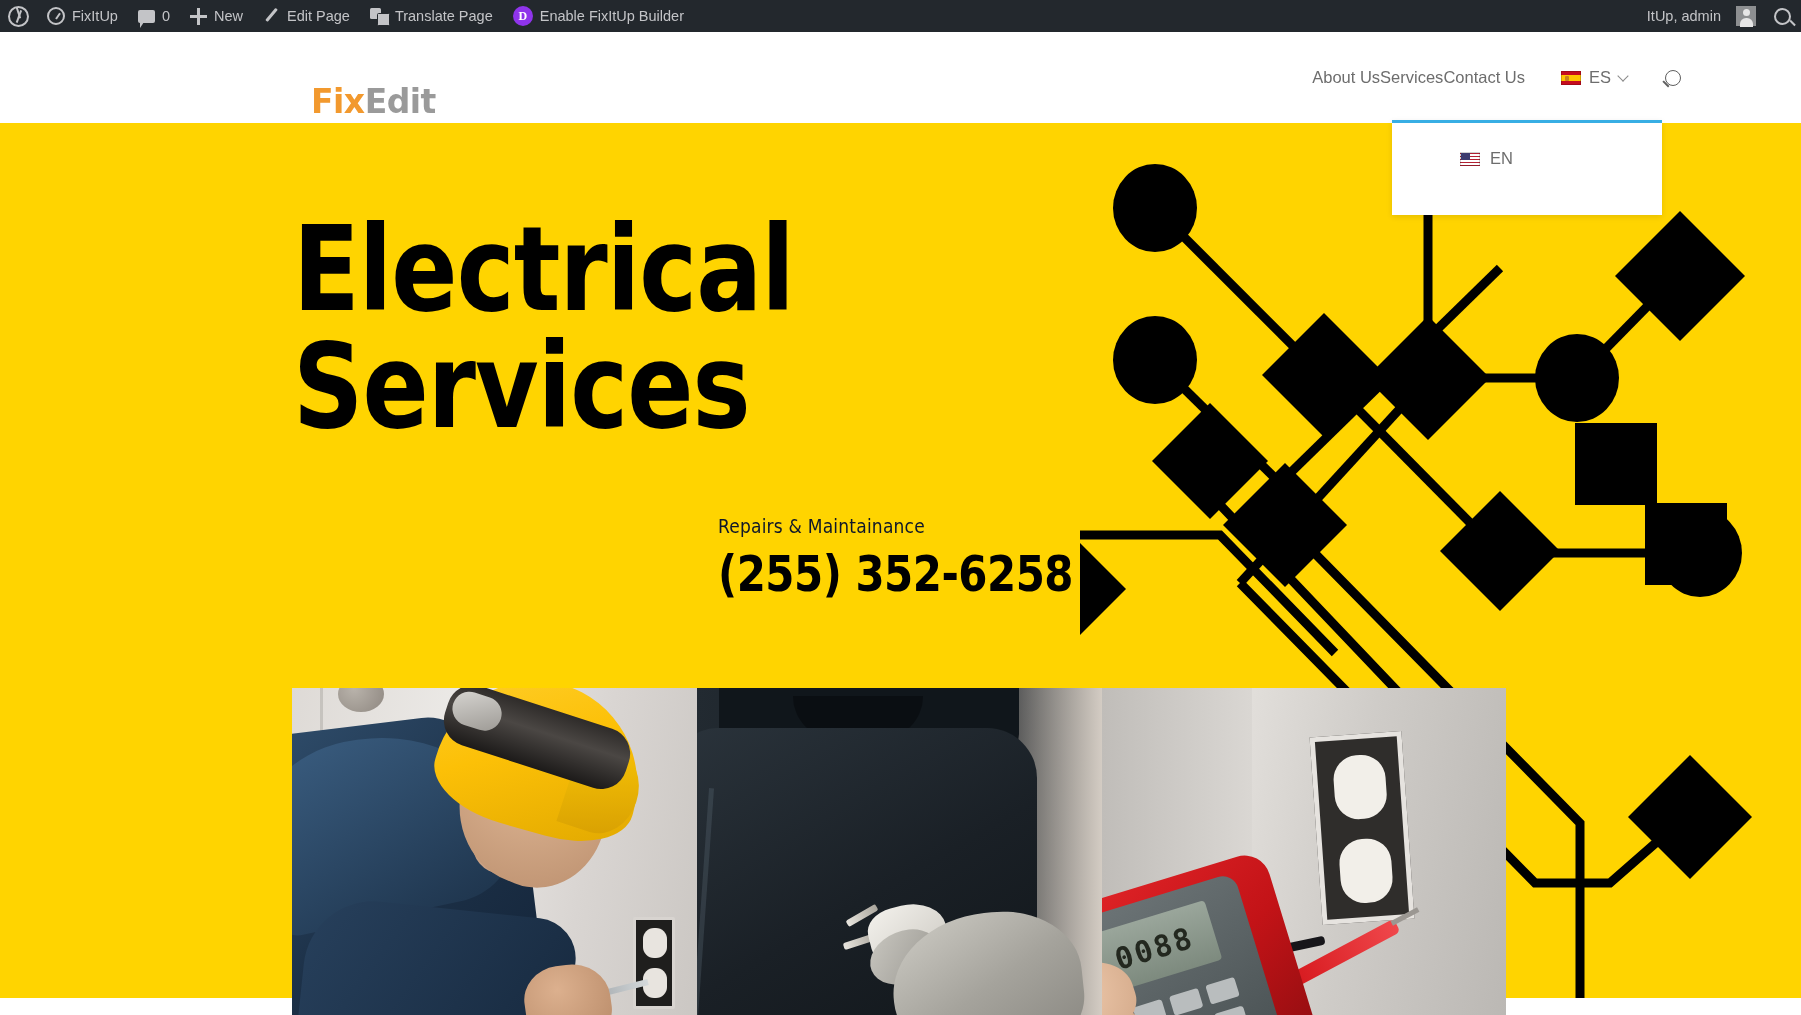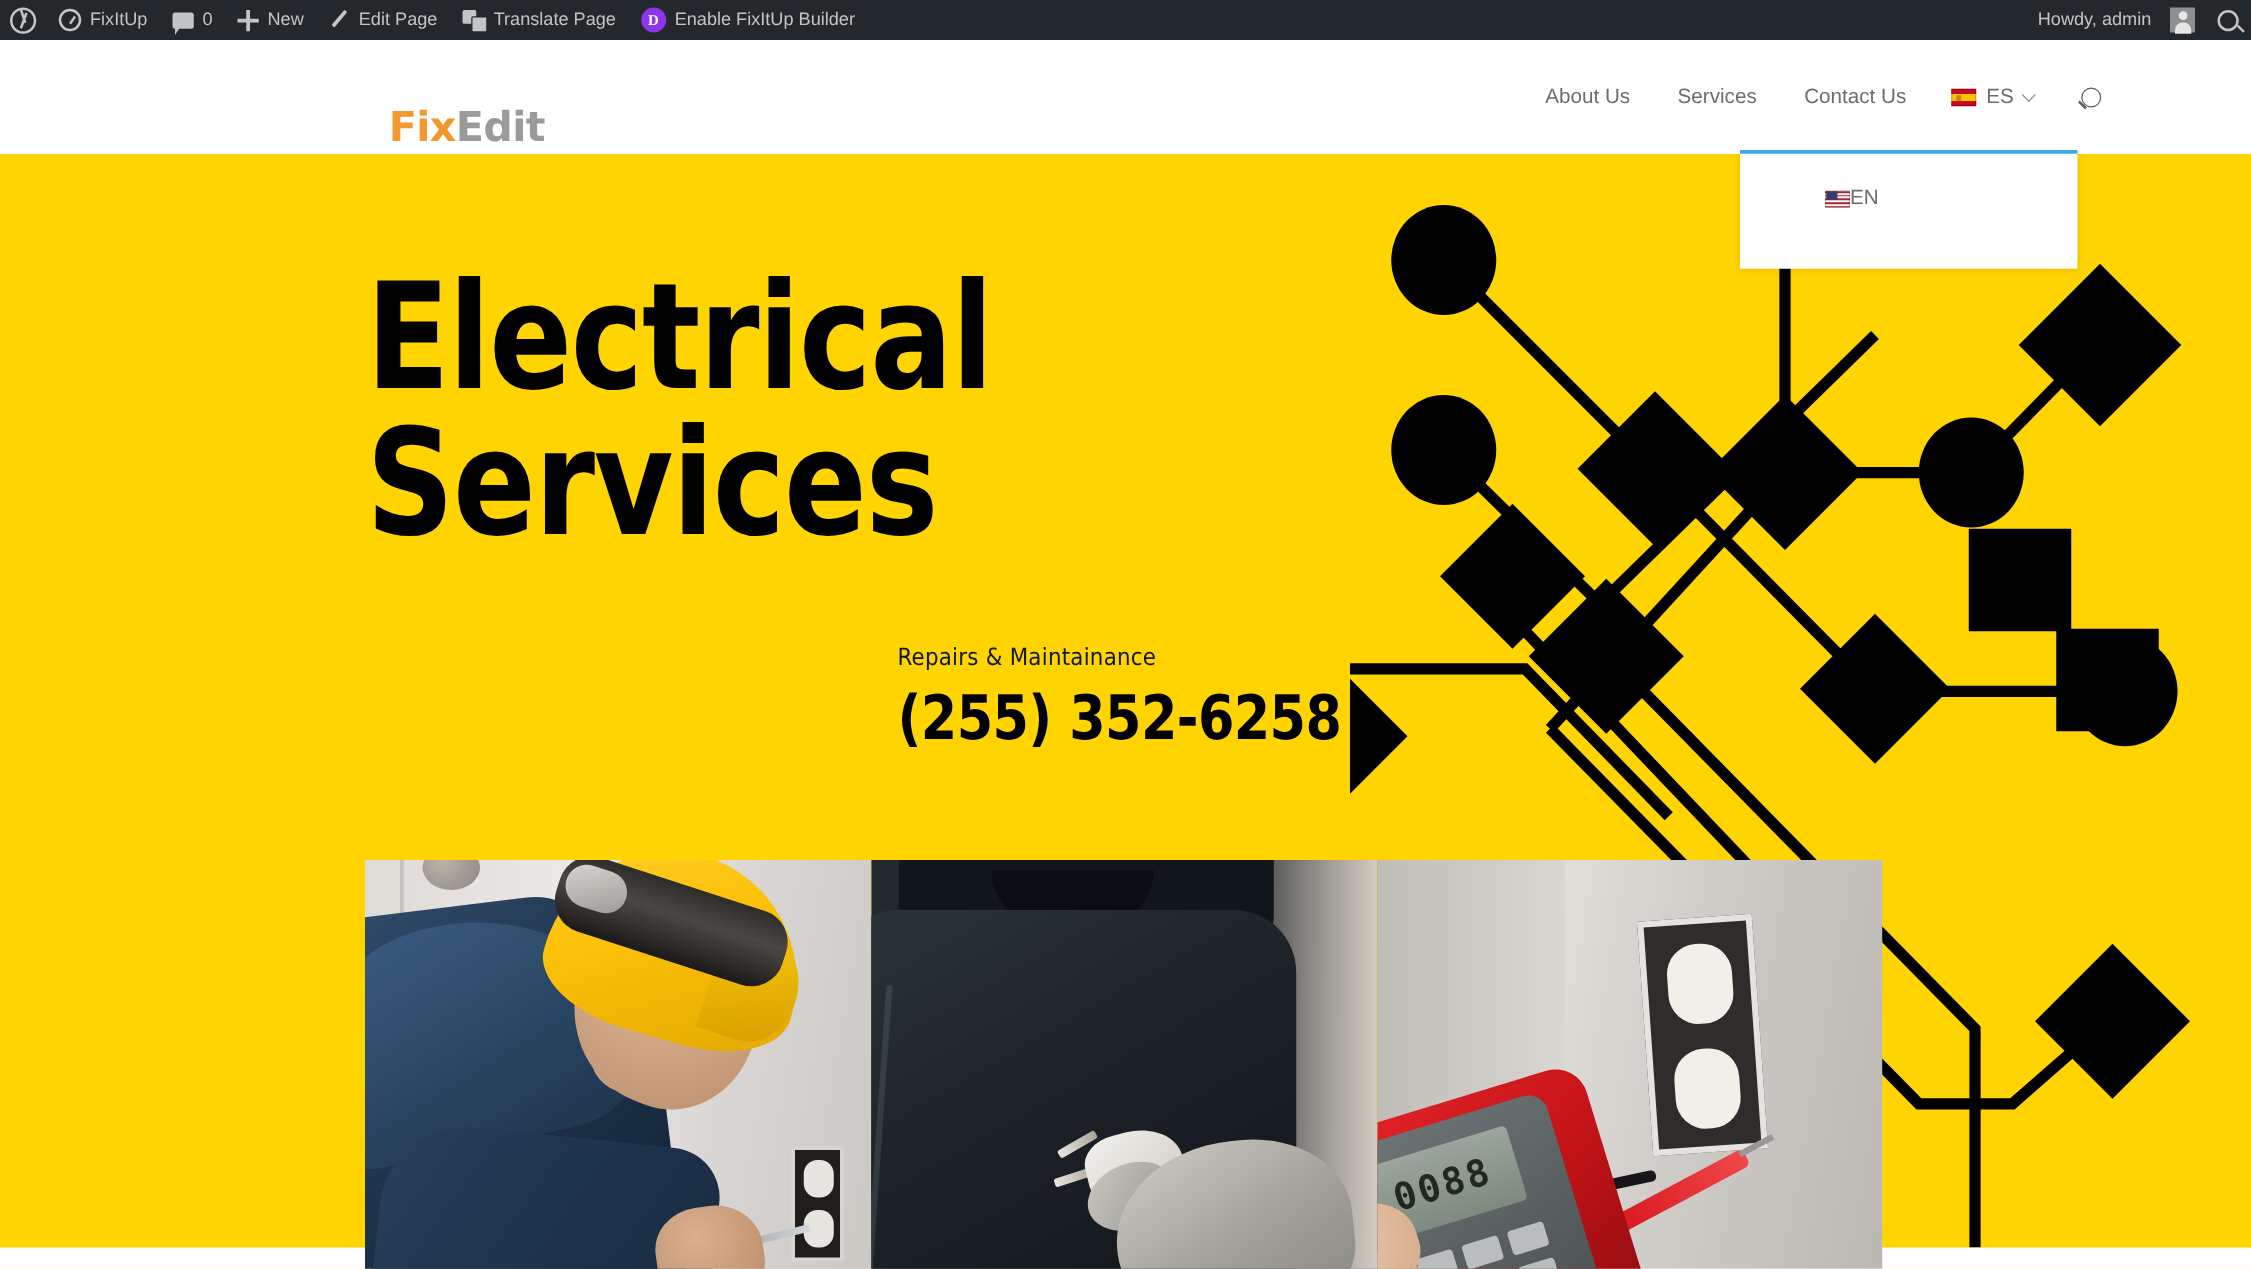--- a/index.html
+++ b/index.html
@@ -124,21 +124,21 @@
     position:absolute; left:311px; top:50px;
     font-size:33px; font-weight:bold;
     letter-spacing:-0.5px;
     font-family:"DejaVu Sans", sans-serif;
   }
   .logo .fix{ color:#f2992e;text-align:right; }
   .logo .itup{ color:#9a9a9a; }
 
   .nav{
     position:absolute; right:276px; top:0; height:91px;
-    display:flex; align-items:center; gap:38px;
+    display:flex; align-items:center; 
   }
   .nav a{
     color:#6d6d6d; font-size:16.5px; text-decoration:none;
     white-space:nowrap;
   }
   .lang-switcher{
     position:absolute; right:174px; top:0; height:91px;
     display:flex; align-items:center; gap:8px;
     cursor:pointer;
   }
@@ -182,21 +182,21 @@
   
   .lang-dropdown{
     position:absolute; left:1392px; top:120px;
     width:270px; height:95px;
     background:#ffffff;
     border-top:3px solid #38aee4;
     box-shadow:0 2px 6px rgba(0,0,0,.10);
     z-index:320;
   }
   .lang-item{
-    display:flex; align-items:center; gap:0;
+    display:flex; align-items:center; gap:10px;
     padding:26px 0 0 68px;
     color:#6d6d6d; font-size:16.5px;
     cursor:pointer;
   }
 
   
   .hero{
     position:absolute; left:0; top:123px;
     width:1801px; height:875px;
     background:#ffd400;
@@ -512,21 +512,21 @@
   </div>
   <div class="ab-item">
     <span class="ico-divi">D</span>
     <span>Enable FixItUp Builder</span>
   </div>
 
   <div class="ab-spacer"></div>
 
   <div class="ab-right">
     <div class="ab-item">
-      <span>Howdy, admin</span>
+      <span>ItUp, admin</span>
       <span class="ab-avatar"></span>
     </div>
     <div class="ab-item">
       <span class="ab-search"></span>
     </div>
   </div>
 </div>
 
 <header class="site-header">
   <div class="logo">

